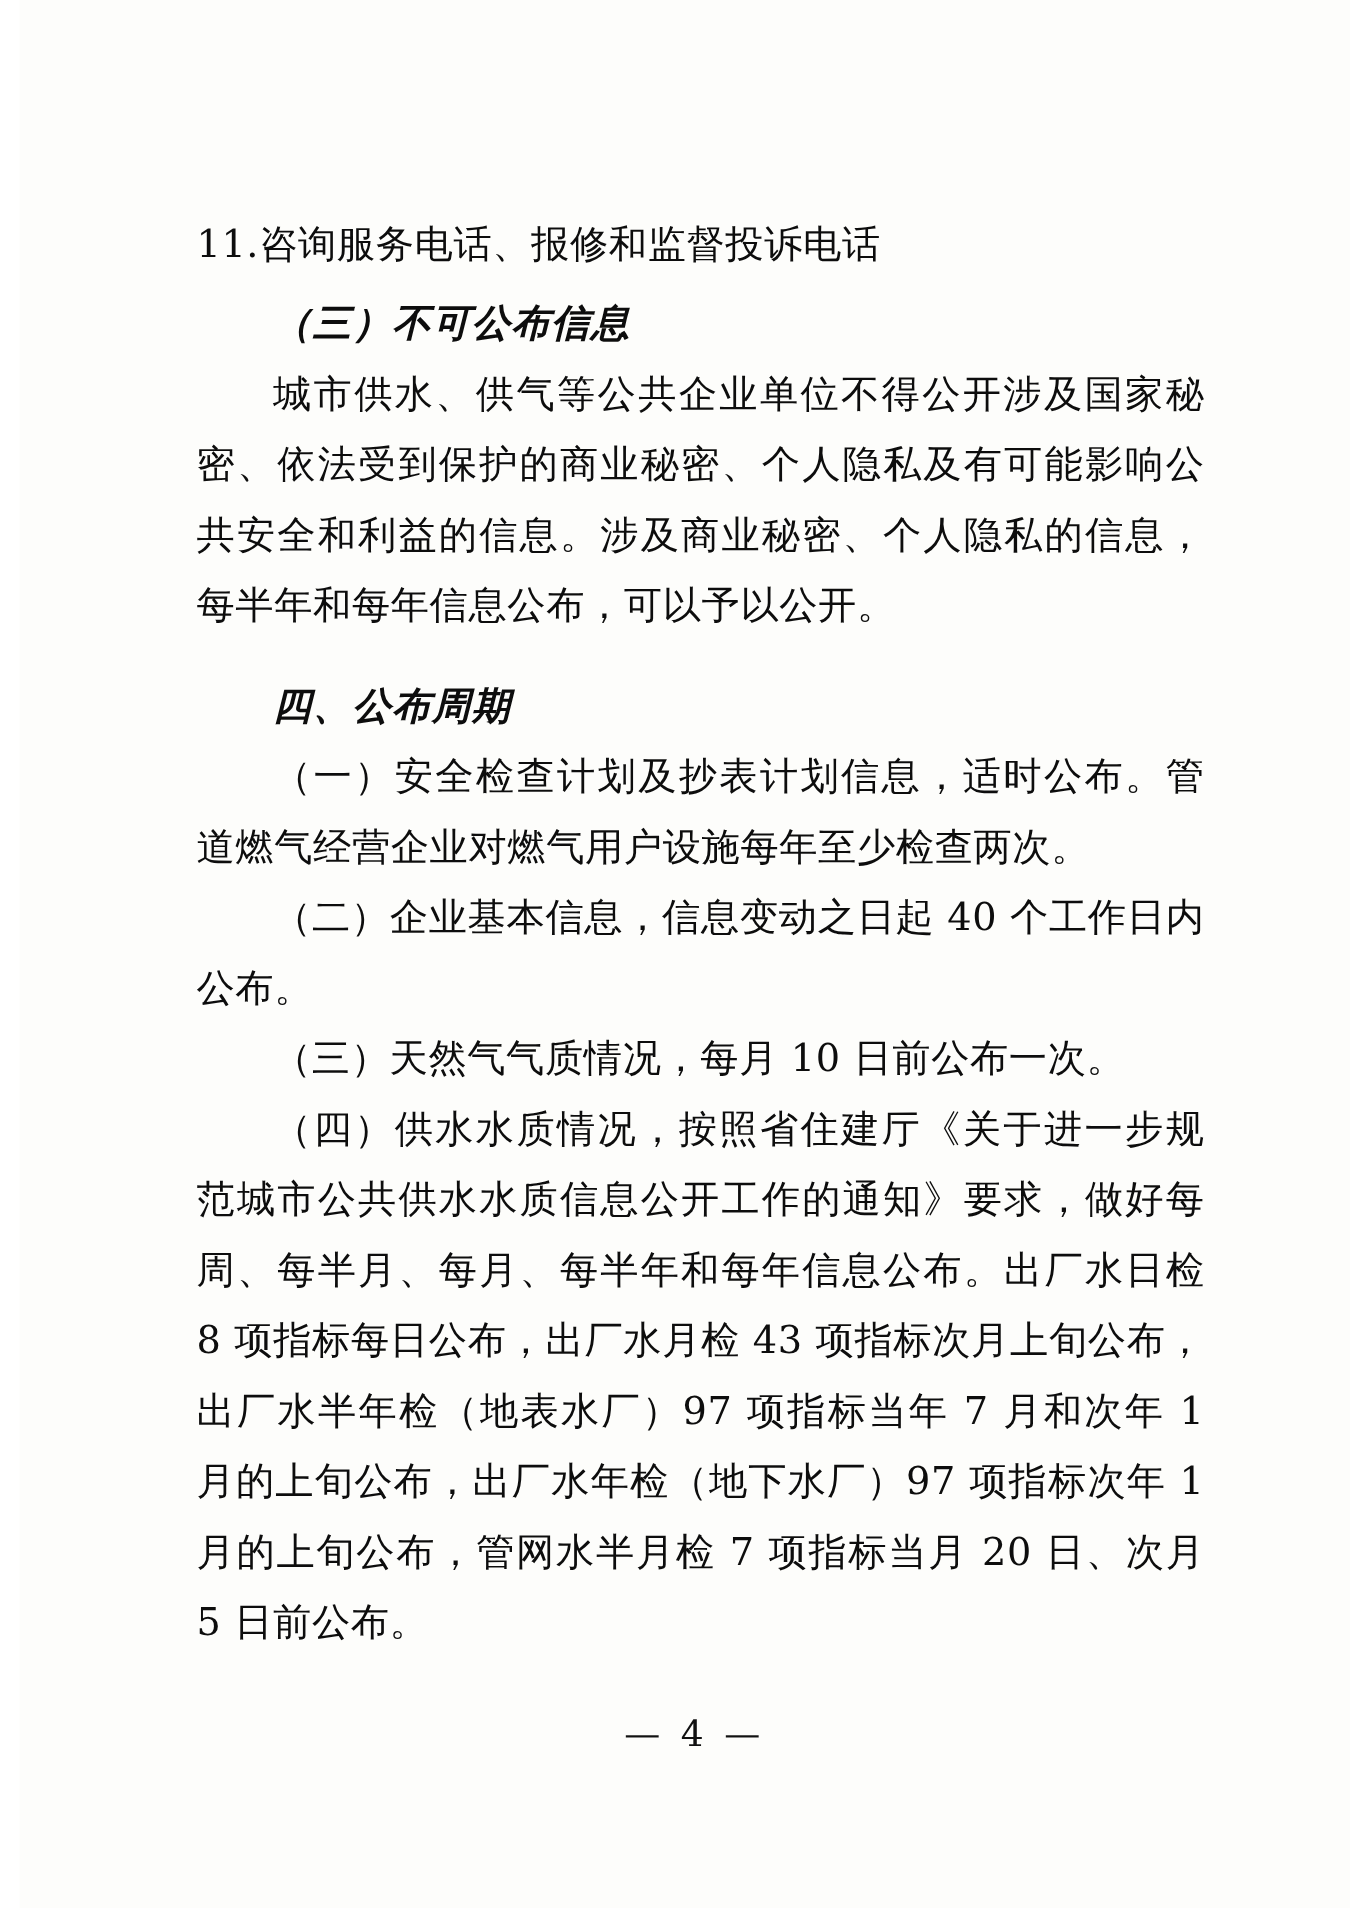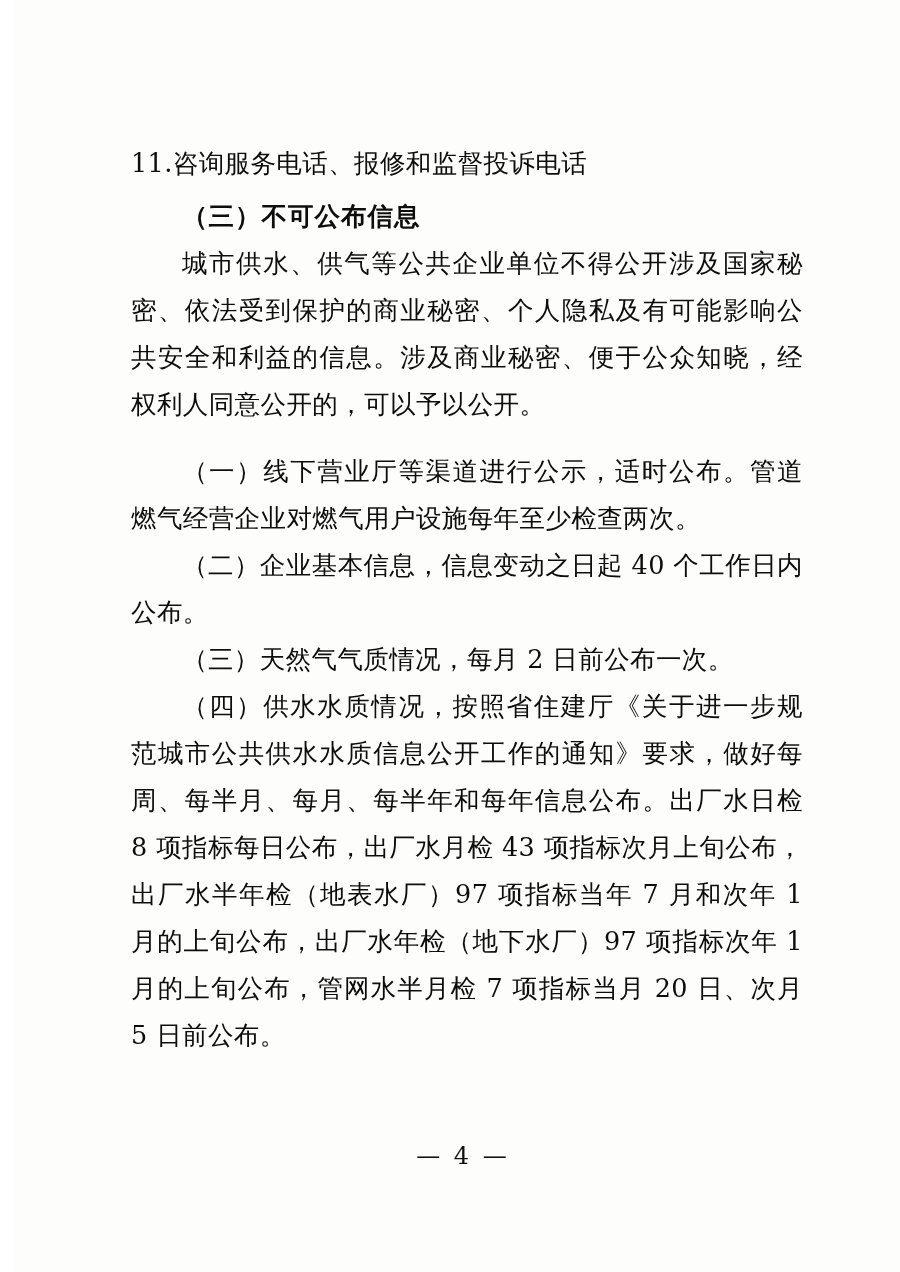--- a/index.html
+++ b/index.html
@@ -39,20 +39,21 @@
   .indent {
     text-indent: 2em;
   }
   .heading {
     font-size: 25.5px;
     line-height: 47px;
     font-weight: bold;
     text-indent: 2em;
     letter-spacing: 1px;
     margin: 0;
+    font-style: italic;
   }
   .gap-sm { height: 6px; }
   .gap-md { height: 10px; }
   .footer {
     position: absolute;
     left: 0;
     top: 1142px;
     width: 900px;
     text-align: center;
     font-size: 24px;
@@ -65,32 +66,33 @@
 <body>
 
 <div class="page">
   <div class="content">
 
     <p class="para">11.咨询服务电话、报修和监督投诉电话</p>
 
     <div class="gap-sm"></div>
     <p class="heading">（三）不可公布信息</p>
 
-    <p class="para indent">城市供水、供气等公共企业单位不得公开涉及国家秘密、依法受到保护的商业秘密、个人隐私及有可能影响公共安全和利益的信息。涉及商业秘密、便于公众知晓，经权利人同意公开的，可以予以公开。</p>
+    <p class="para indent">城市供水、供气等公共企业单位不得公开涉及国家秘密、依法受到保护的商业秘密、个人隐私及有可能影响公共安全和利益的信息。涉及商业秘密、个人隐私的信息，每半年和每年信息公布，可以予以公开。</p>
 
     <div class="gap-md"></div>
 
 
     <div class="gap-md"></div>
+    <p class="heading">四、公布周期</p>
 
-    <p class="para indent">（一）线下营业厅等渠道进行公示，适时公布。管道燃气经营企业对燃气用户设施每年至少检查两次。</p>
+    <p class="para indent">（一）安全检查计划及抄表计划信息，适时公布。管道燃气经营企业对燃气用户设施每年至少检查两次。</p>
 
     <p class="para indent">（二）企业基本信息，信息变动之日起 40 个工作日内公布。</p>
 
-    <p class="para indent">（三）天然气气质情况，每月 2 日前公布一次。</p>
+    <p class="para indent">（三）天然气气质情况，每月 10 日前公布一次。</p>
 
     <p class="para indent">（四）供水水质情况，按照省住建厅《关于进一步规范城市公共供水水质信息公开工作的通知》要求，做好每周、每半月、每月、每半年和每年信息公布。出厂水日检 8 项指标每日公布，出厂水月检 43 项指标次月上旬公布，出厂水半年检（地表水厂）97 项指标当年 7 月和次年 1 月的上旬公布，出厂水年检（地下水厂）97 项指标次年 1 月的上旬公布，管网水半月检 7 项指标当月 20 日、次月 5 日前公布。</p>
 
   </div>
 
   <div class="footer">
     <span>— 4 —</span>
   </div>
 </div>
 

